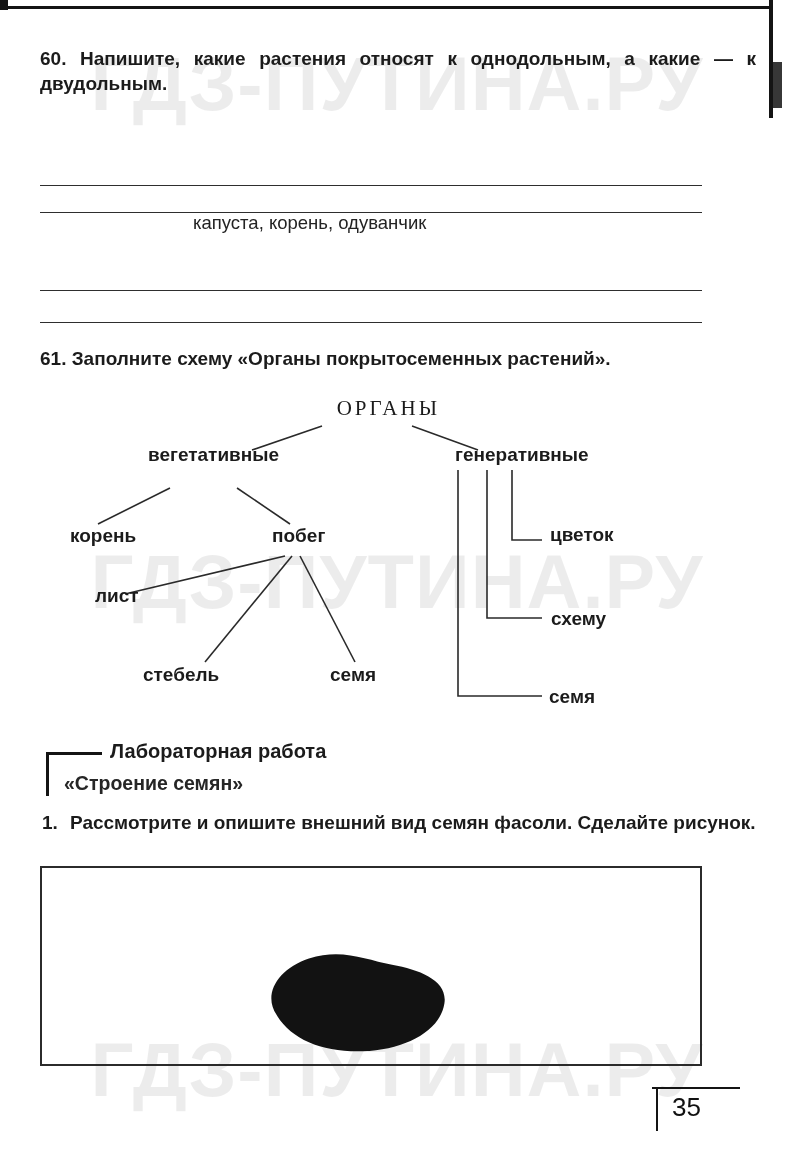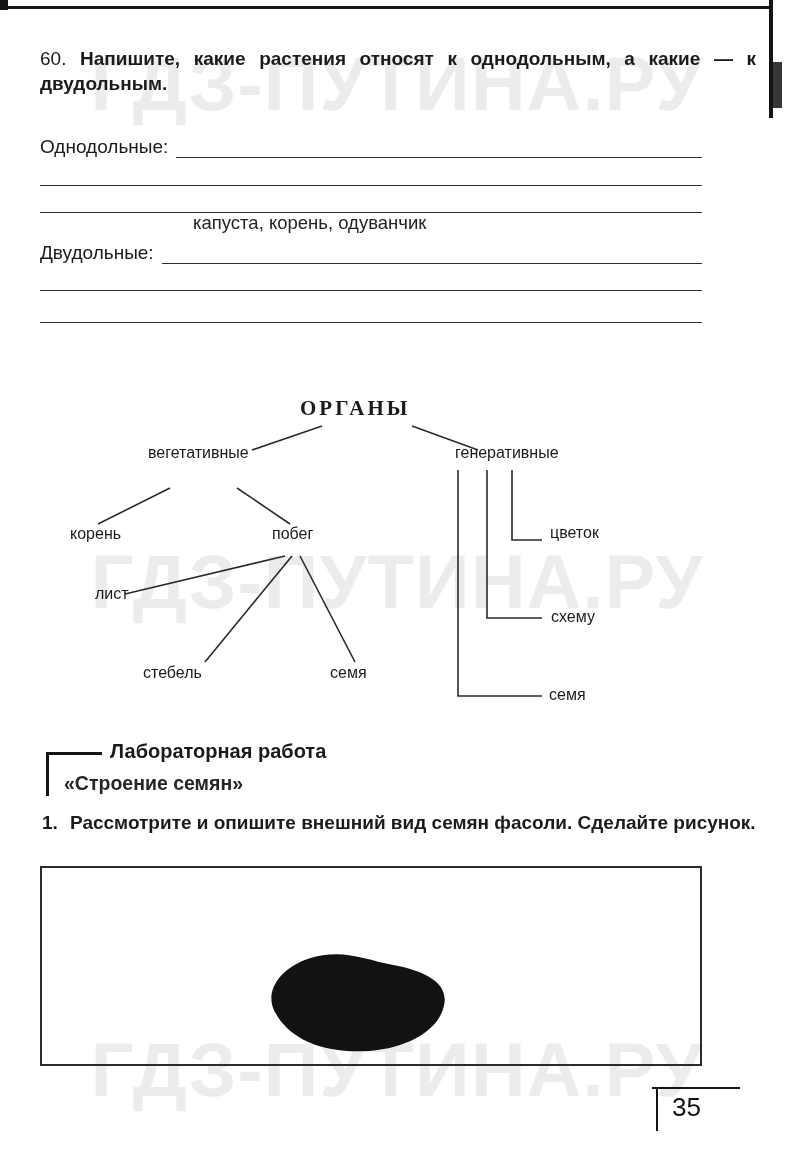--- a/index.html
+++ b/index.html
@@ -9,28 +9,28 @@
     font-family:"Liberation Sans", sans-serif; color:#1b1b1b;
   }
   .abs { position:absolute; }
   .wm {
     position:absolute; left:-8px; width:810px; text-align:center;
     font-weight:bold; font-size:76px; letter-spacing:1px;
     color:#000; opacity:0.07; white-space:nowrap; z-index:0;
   }
   .content { position:absolute; inset:0; z-index:1; }
   .task-text { font-size:19px; line-height:1.32; text-align:justify; font-weight:600; }
-  .task-num { font-weight:400; }
+  .task-num { font-weight:700; }
   .answer { font-size:18.5px; color:#232323; font-weight:400; white-space:nowrap; }
   .label-row { display:flex; align-items:flex-end; }
   .label-row .lbl { font-size:19px; white-space:nowrap; padding-right:8px; }
   .label-row .rule { flex:1; border-bottom:1.7px solid #2e2e2e; }
   .blank { border-bottom:1.7px solid #2e2e2e; }
-  .diagram-label { font-size:16px; white-space:nowrap; }
-  .diagram-root { font-family:"Liberation Serif", serif; font-weight:700; font-size:21px; letter-spacing:3px; text-align:left; }
+  .diagram-label { font-size:19px; white-space:nowrap;font-weight:bold; }
+  .diagram-root { font-family:"Liberation Serif", serif; font-weight:400; font-size:21px; letter-spacing:3px; text-align:right; }
   .lab-title { font-size:20px; font-weight:700; }
   .lab-subtitle { font-size:19.5px; font-weight:700; color:#262626; }
   .step-text { font-size:19px; line-height:1.35; font-weight:600; text-align:justify; }
   .rule-bar { background:#141414; }
   .draw-box { border:2px solid #2b2b2b; background:transparent; }
   .page-num { font-size:26px; font-weight:400; color:#111; }
   svg line, svg polyline { stroke:#2a2a2a; stroke-width:1.6; fill:none; }
 </style>
 </head>
 <body>
@@ -47,36 +47,32 @@
     <div class="abs rule-bar" style="left:769px;top:0;width:4px;height:118px"></div>
     <div class="abs rule-bar" style="left:773px;top:62px;width:9px;height:46px;opacity:.85"></div>
     <div class="abs rule-bar" style="left:0;top:0;width:8px;height:10px"></div>
 
     <p class="abs task-text" style="left:40px;top:46px;width:716px;margin:0">
       <span class="task-num">60.</span>
       <span>Напишите, какие растения относят к однодольным, а какие — к двудольным.</span>
     </p>
 
 
-    <div class="abs label-row" style="left:40px;top:128px;width:662px;height:30px">
-      <span class="lbl">Однодольные:</span>
-      <span class="rule"></span>
-    </div>
     <div class="abs blank" style="left:40px;top:163px;width:662px;height:22px"></div>
     <div class="abs blank" style="left:40px;top:191px;width:662px;height:21px"></div>
 
     <div class="abs answer" style="left:193px;top:212px">капуста, корень, одуванчик</div>
 
-    <div class="abs label-row" style="left:40px;top:234px;width:662px;height:30px">
-      <span class="lbl">Двудольные:</span>
-      <span class="rule"></span>
-    </div>
     <div class="abs blank" style="left:40px;top:268px;width:662px;height:22px"></div>
     <div class="abs blank" style="left:40px;top:300px;width:662px;height:22px"></div>
 
+    <p class="abs task-text" style="left:40px;top:346px;width:716px;margin:0;text-align:left">
+      <span class="task-num">61.</span>
+      <span>Заполните схему «Органы покрытосеменных растений».</span>
+    </p>
 
     <svg class="abs" style="left:0;top:380px" width="793" height="340">
       <line x1="322" y1="46" x2="252" y2="70"></line>
       <line x1="412" y1="46" x2="478" y2="70"></line>
       <line x1="170" y1="108" x2="98" y2="144"></line>
       <line x1="237" y1="108" x2="290" y2="144"></line>
       <line x1="285" y1="176" x2="125" y2="214"></line>
       <line x1="292" y1="176" x2="205" y2="282"></line>
       <line x1="300" y1="176" x2="355" y2="282"></line>
       <polyline points="512,90 512,160 542,160"></polyline>

